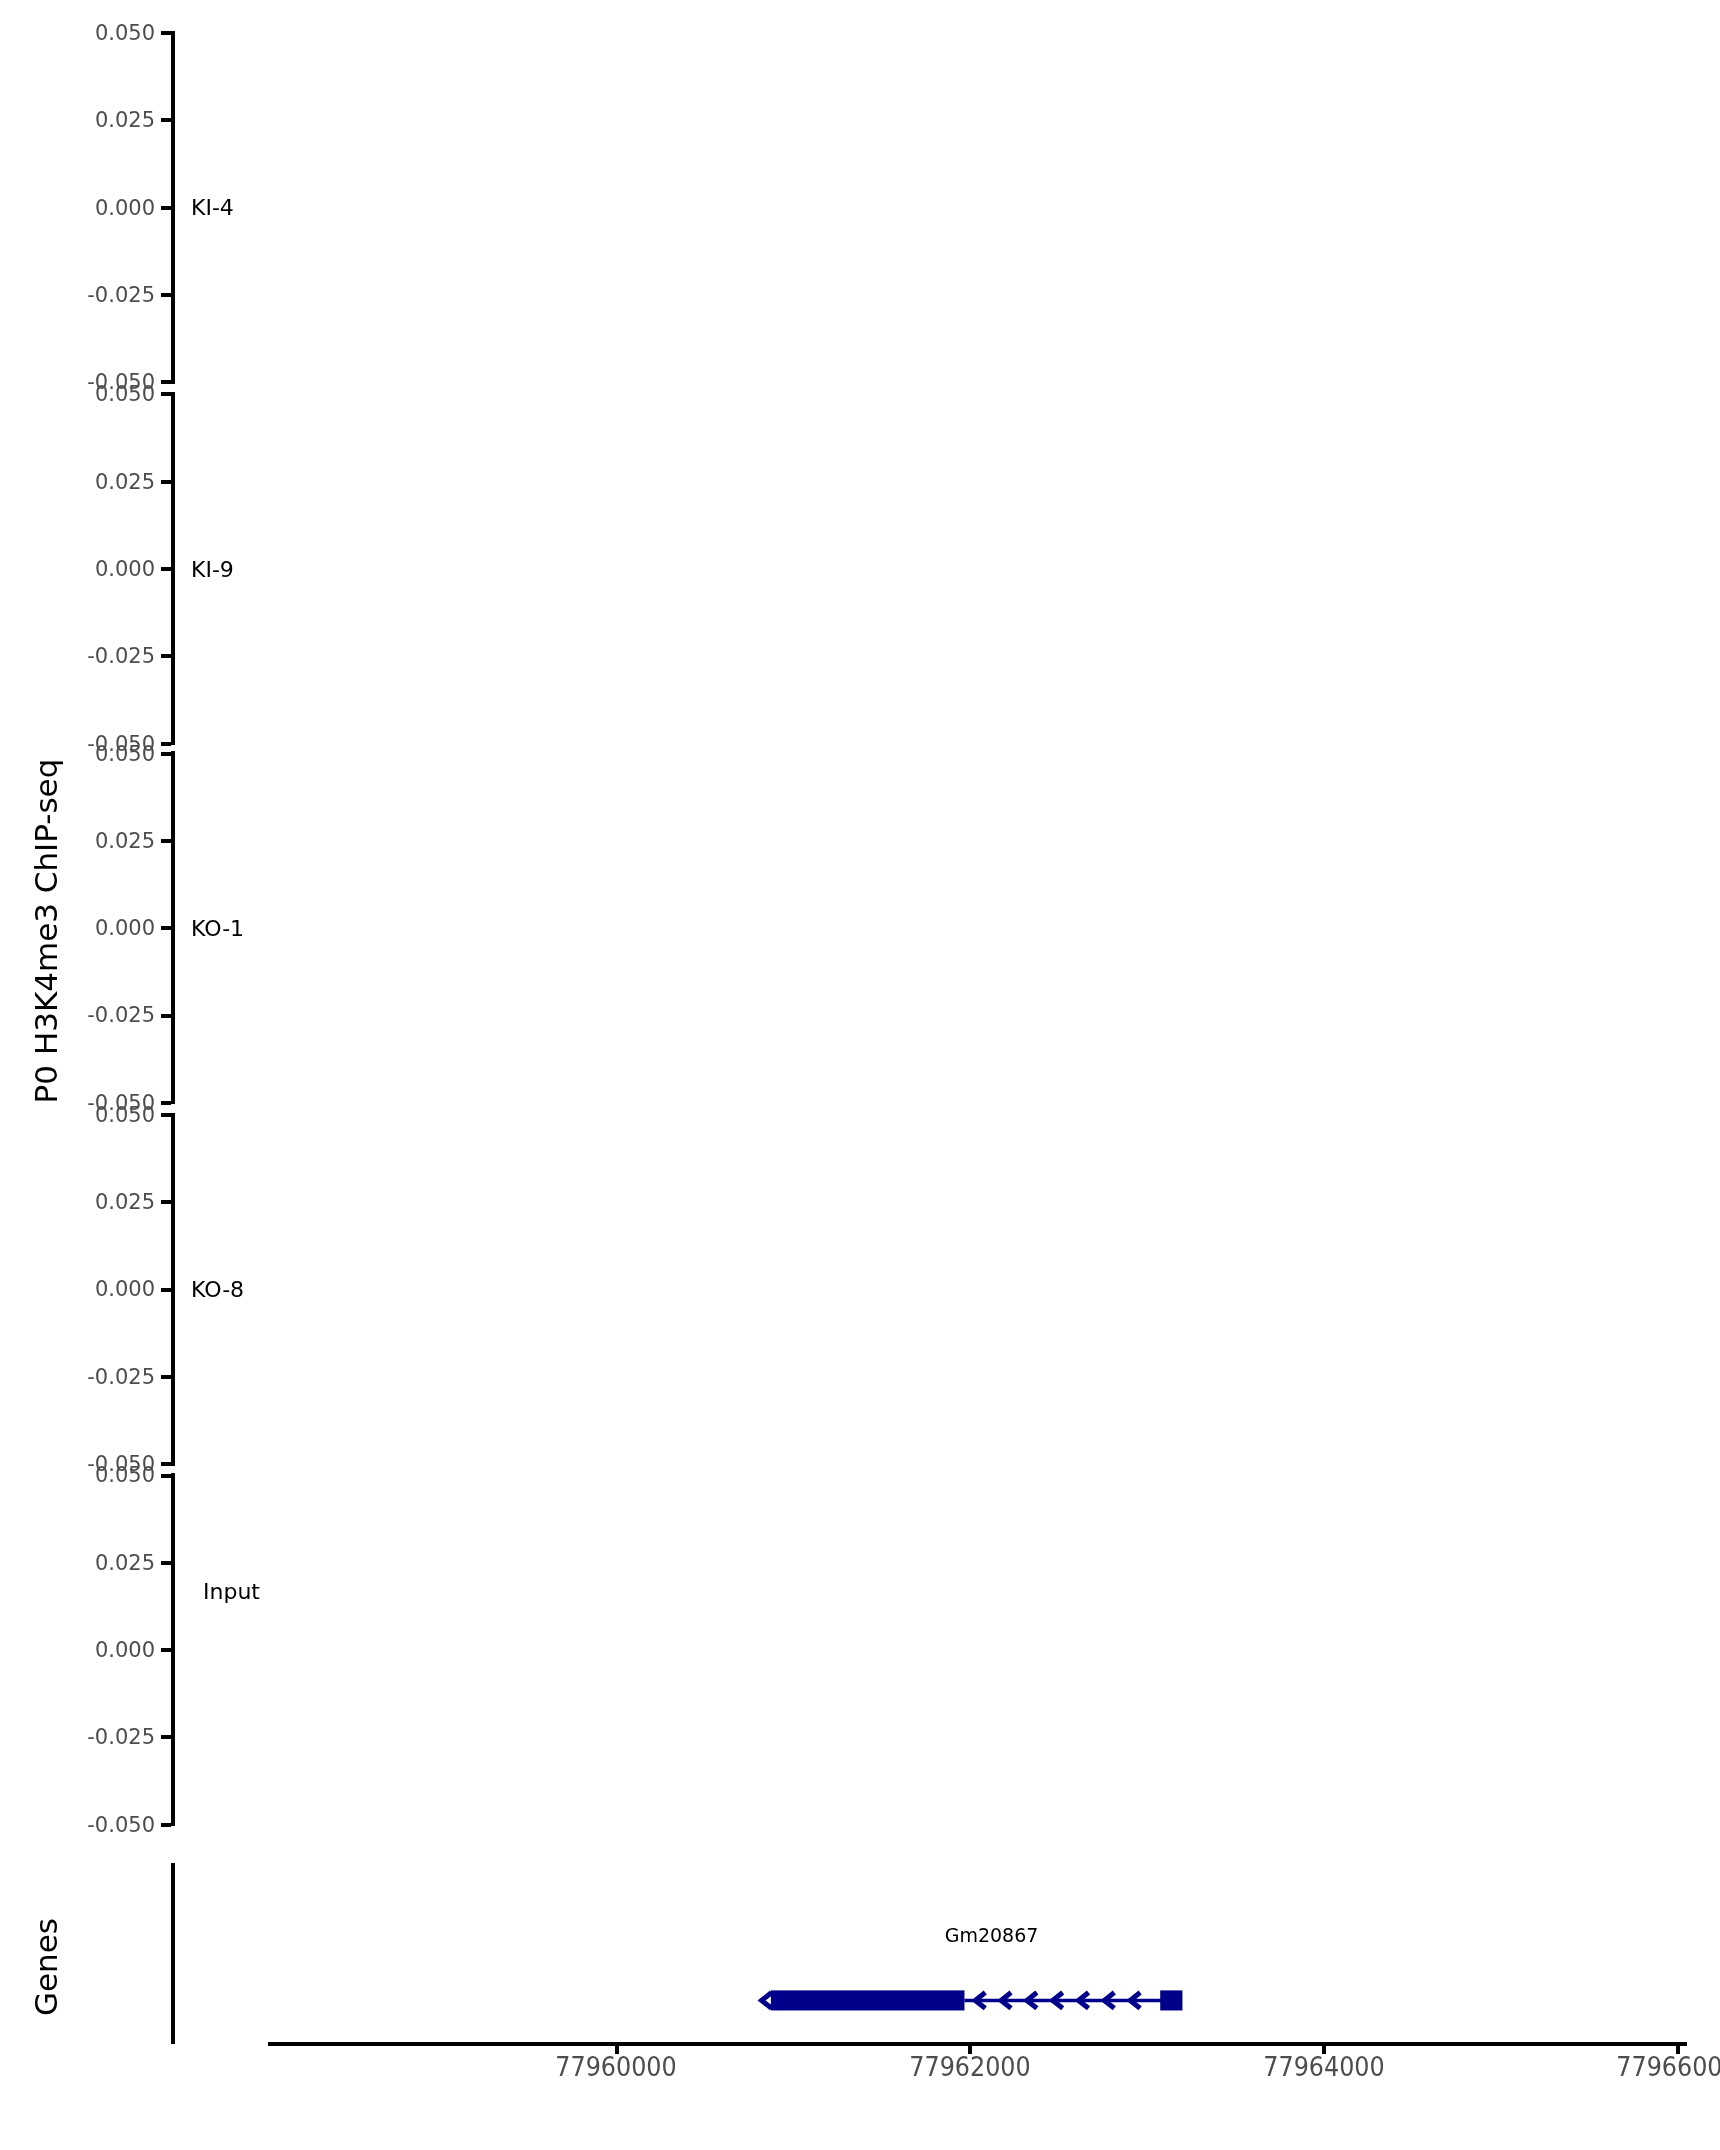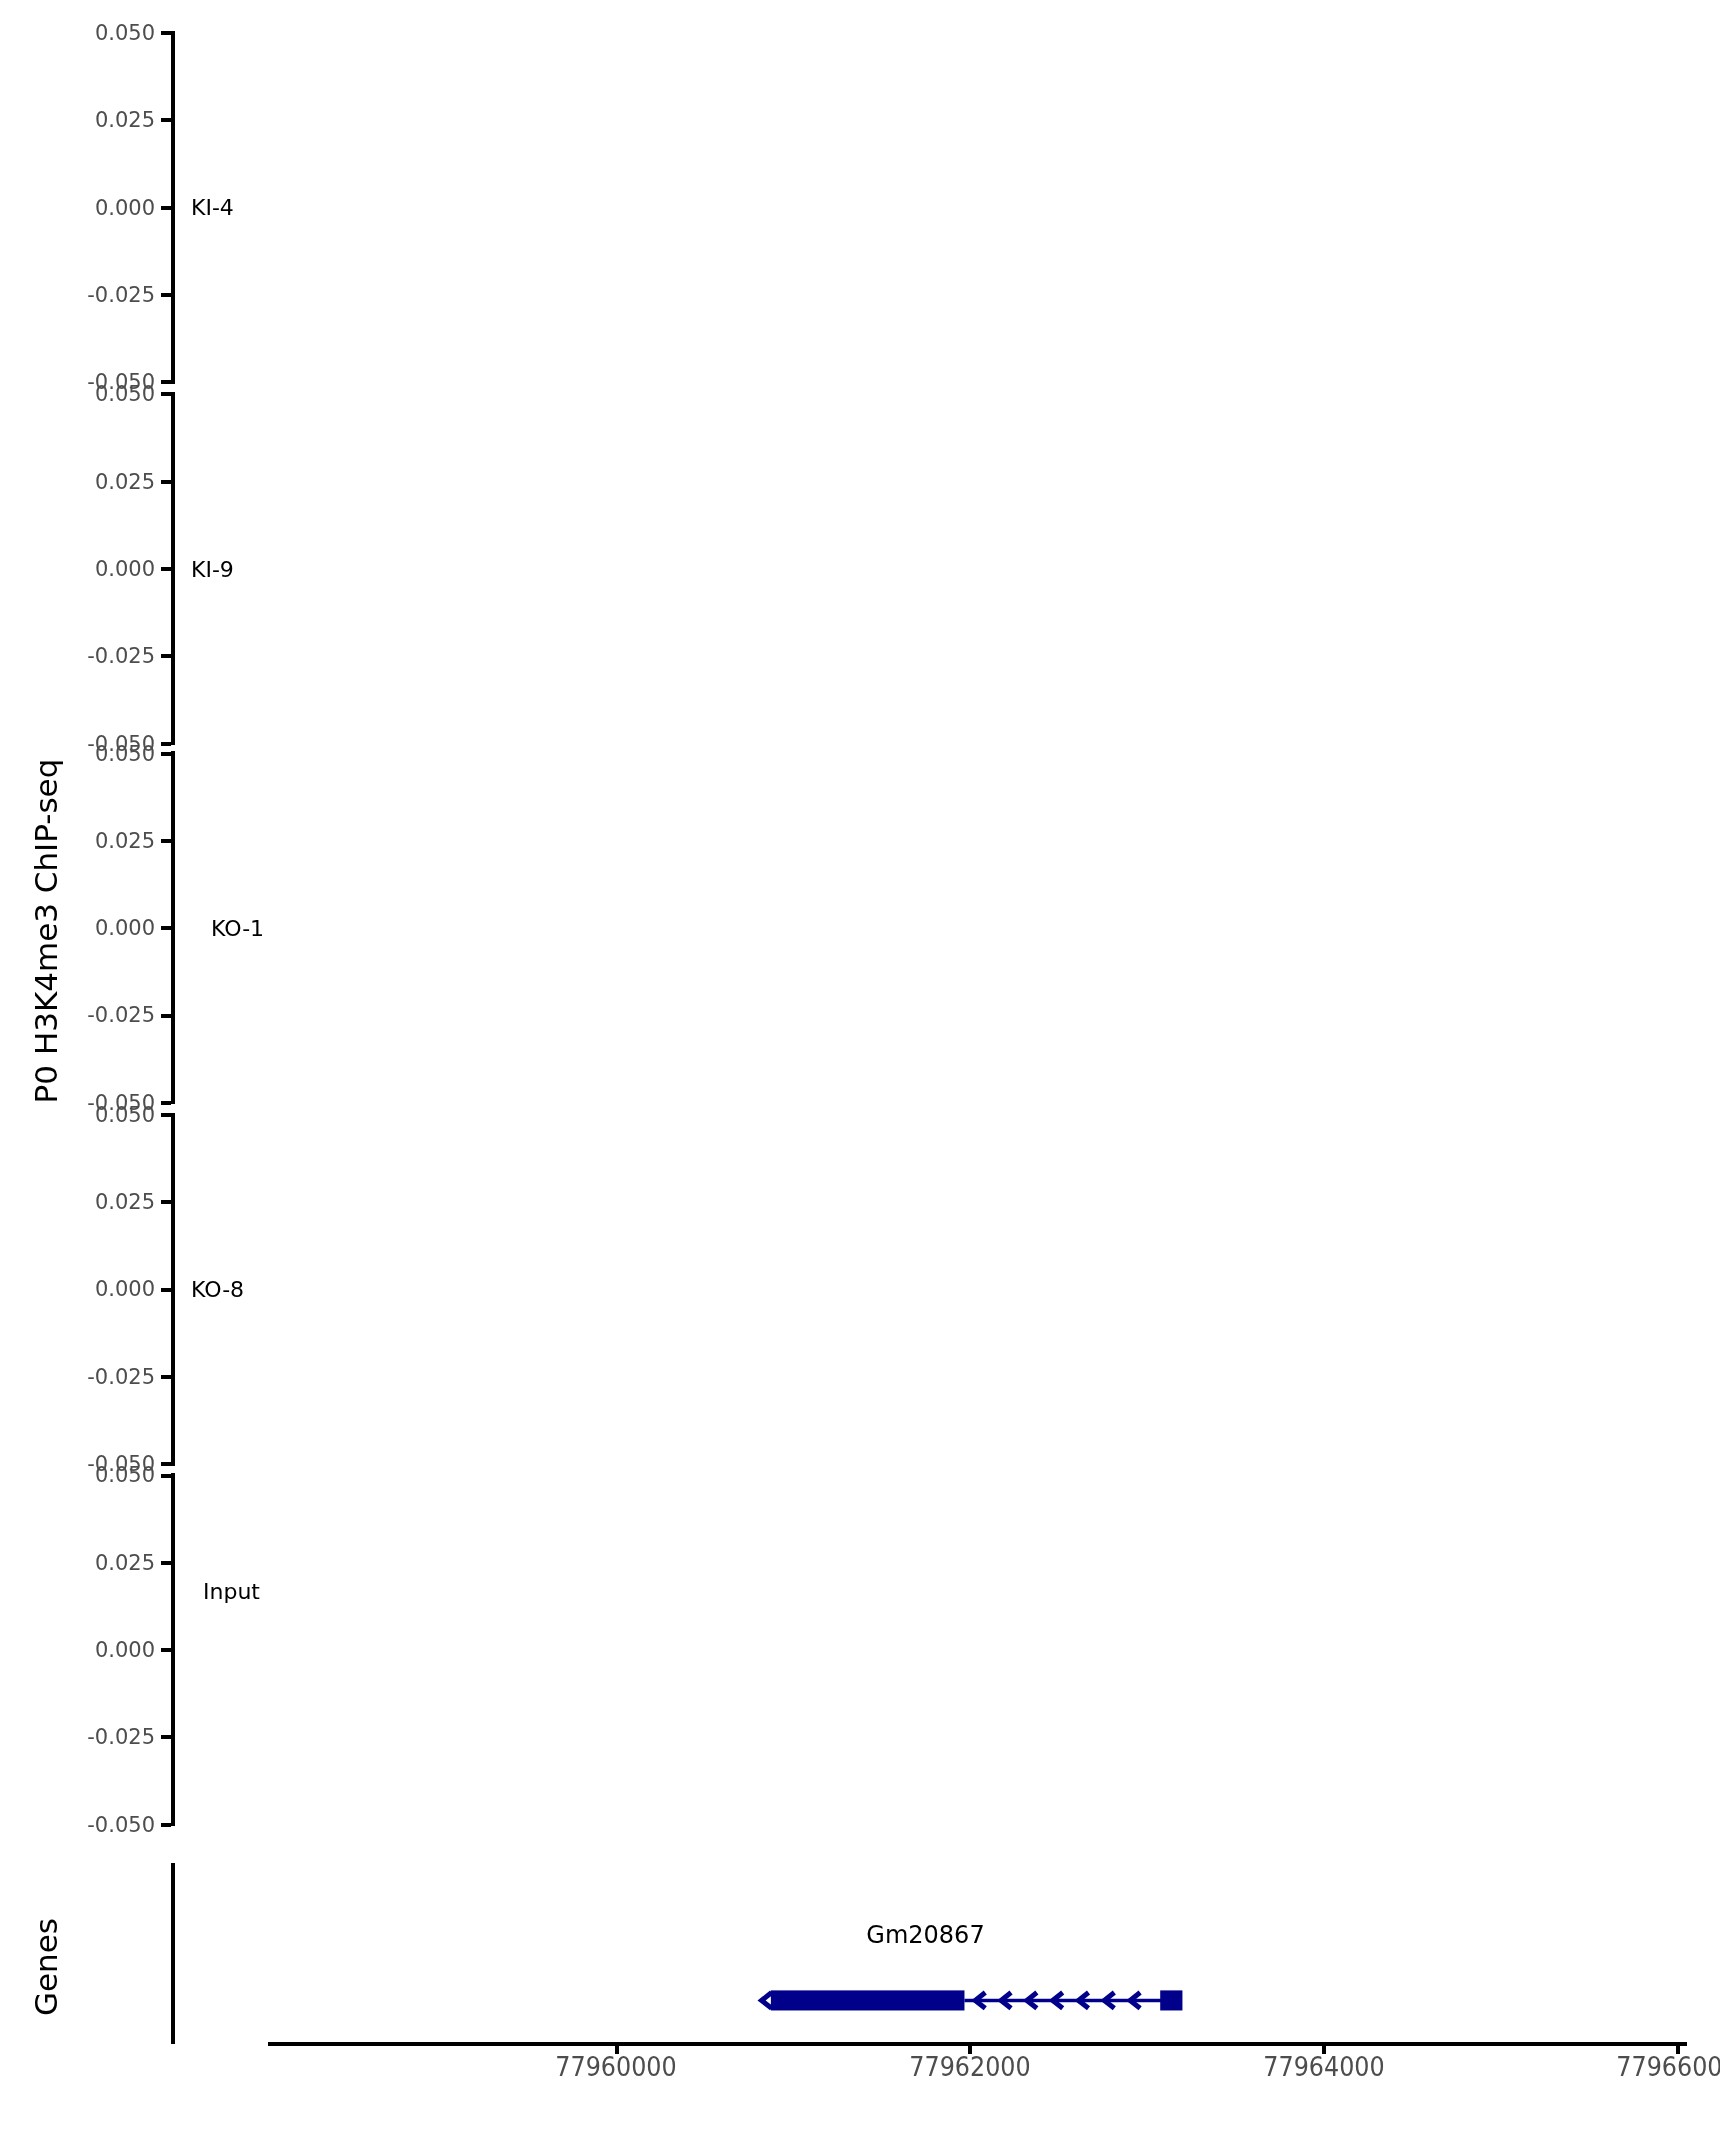--- a/index.html
+++ b/index.html
@@ -29,22 +29,22 @@
   }
   .axistitle{
     position:absolute;font-size:31px;color:#000;white-space:nowrap;
   }
   .rot{transform:translate(-50%,-50%) rotate(-90deg);}
   .xaxistitle{
     position:absolute;left:690px;top:2081px;width:574px;height:36px;line-height:36px;
     text-align:center;font-size:31px;color:#000;white-space:nowrap;
   }
   .genelab{
-    position:absolute;left:800px;top:1923px;width:251px;height:24.4px;line-height:24.4px;
-    text-align:center;font-size:24px;color:#000;white-space:nowrap;
+    position:absolute;left:866px;top:1923px;width:251px;height:24.4px;line-height:24.4px;
+    text-align:center;font-size:19px;color:#000;white-space:nowrap;
   }
   svg.gene-overlay{position:absolute;left:0;top:0;pointer-events:none;}
 </style>
 </head>
 <body>
 
 <div class="fig">
 
   <div class="axistitle rot" style="left:46px;top:931px;">P0 H3K4me3 ChIP-seq</div>
 
@@ -79,21 +79,21 @@
       <div class="ytick" style="left: 161px; top: 752px;"></div>
       <div class="yticklab" style="top: 741px;">0.050</div>
       <div class="ytick" style="left: 161px; top: 839px;"></div>
       <div class="yticklab" style="top: 828px;">0.025</div>
       <div class="ytick" style="left: 161px; top: 926px;"></div>
       <div class="yticklab" style="top: 915px;">0.000</div>
       <div class="ytick" style="left: 161px; top: 1014px;"></div>
       <div class="yticklab" style="top: 1002px;">-0.025</div>
       <div class="ytick" style="left: 161px; top: 1101px;"></div>
       <div class="yticklab" style="top: 1090px;">-0.050</div>
-      <div class="tracklab" style="top: 914px; margin-left: 20px;">KO-1</div>
+      <div class="tracklab" style="top: 914px;">KO-1</div>
       <div class="vline" style="left: 171px; top: 1113px; height: 353px;"></div>
       <div class="ytick" style="left: 161px; top: 1113px;"></div>
       <div class="yticklab" style="top: 1102px;">0.050</div>
       <div class="ytick" style="left: 161px; top: 1200px;"></div>
       <div class="yticklab" style="top: 1189px;">0.025</div>
       <div class="ytick" style="left: 161px; top: 1288px;"></div>
       <div class="yticklab" style="top: 1276px;">0.000</div>
       <div class="ytick" style="left: 161px; top: 1375px;"></div>
       <div class="yticklab" style="top: 1364px;">-0.025</div>
       <div class="ytick" style="left: 161px; top: 1462px;"></div>

